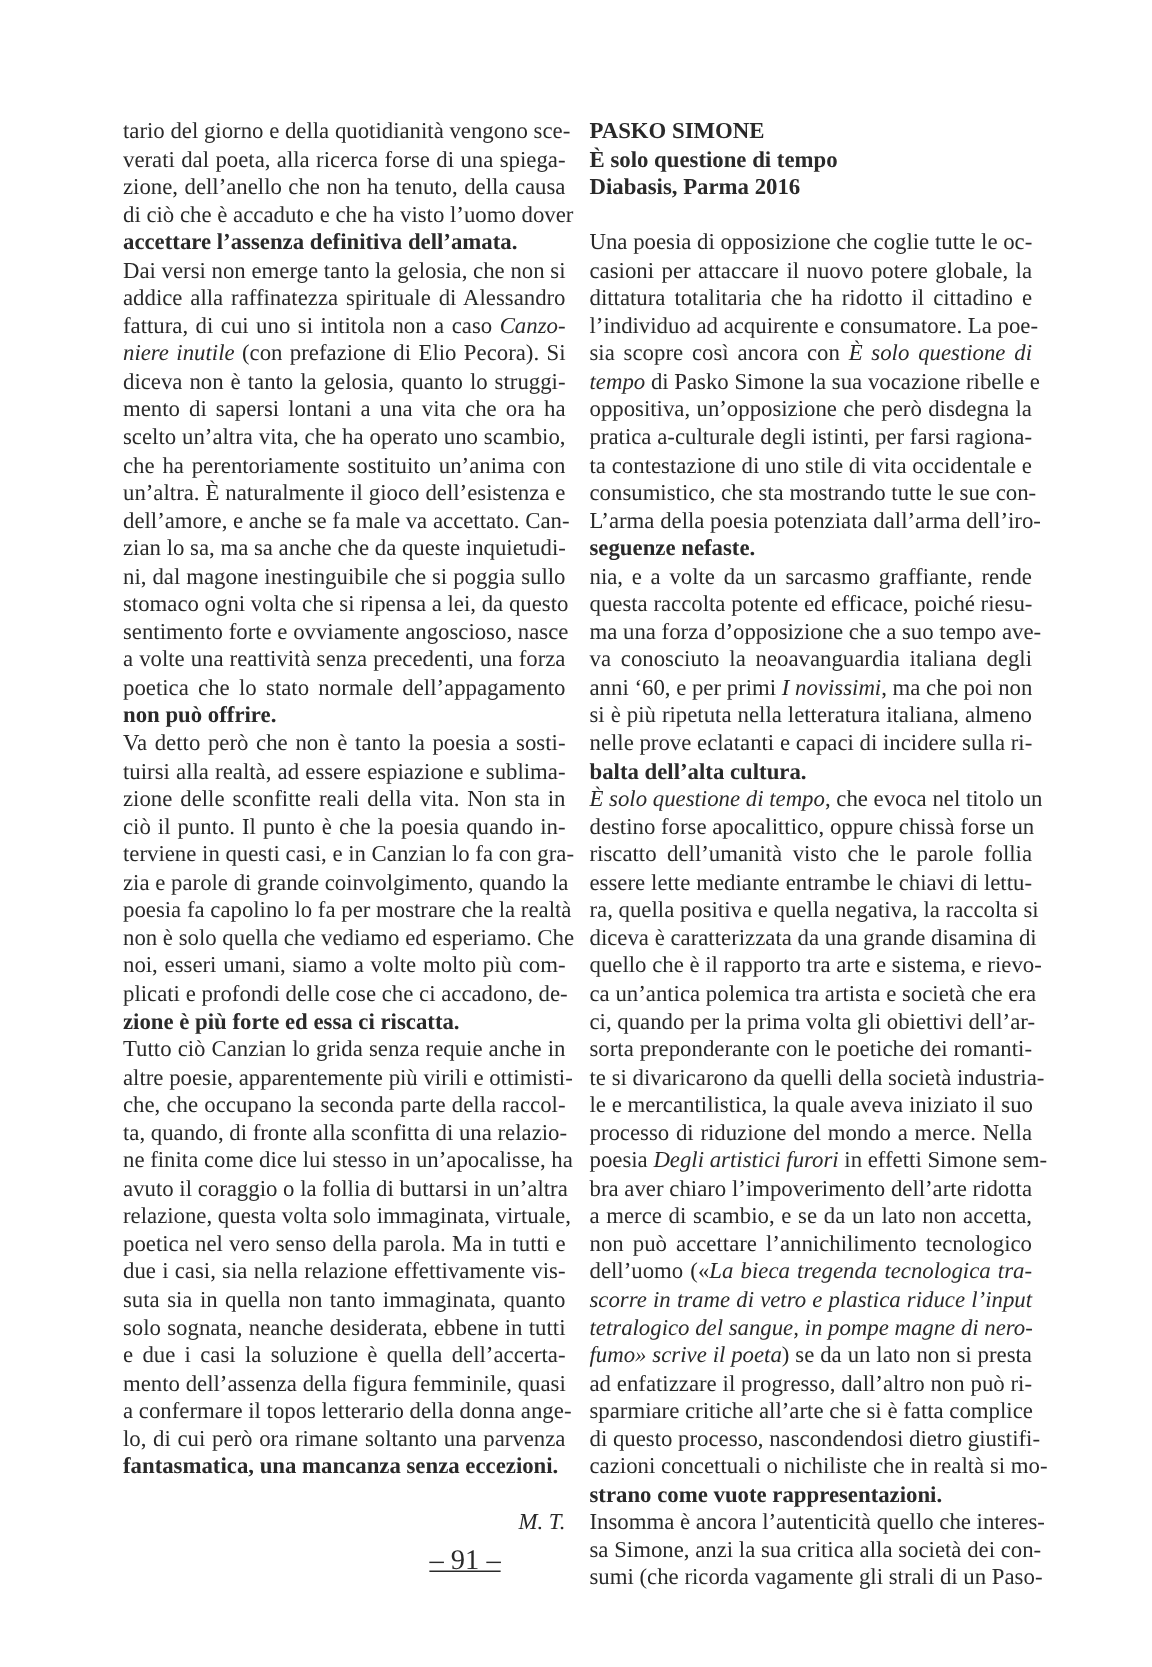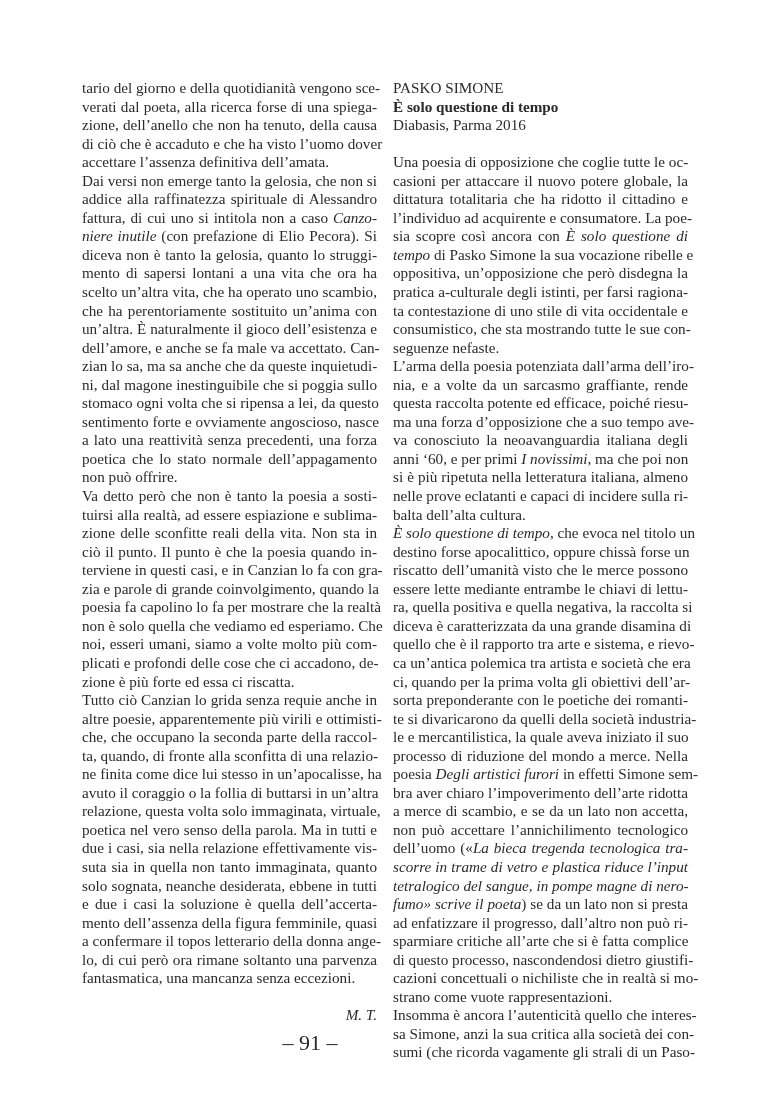--- a/index.html
+++ b/index.html
@@ -2,27 +2,27 @@
 <html><head>
 <meta charset="utf-8">
 <style>
   html, body { margin: 0; padding: 0; background: #ffffff; }
   body { width: 768px; height: 1111px; position: relative; overflow: hidden;
          font-family: "Liberation Serif", "DejaVu Serif", serif; color: #2a2a2a; }
   .col { position: absolute; top: 79px; font-size: 15.2px; line-height: 18.55px; }
   .col-left { left: 82px; width: 295px; }
   .col-right { left: 393px; width: 295px; }
   .line { display: block; white-space: nowrap; text-align: justify; text-align-last: justify; height: 18.55px; overflow: visible; }
-  .line.last { text-align-last: left; }
+  .line.last { text-align-last: left; font-weight: bold; }
   .line.right { text-align-last: right; }
   .gap { height: 18.55px; }
   .bold { font-weight: bold; }
   i { }
   .page-number { position: absolute; top: 1030px; left: 0; width: 620px; text-align: center;
-                 font-size: 22px; color: #2a2a2a; }
+                 font-size: 19px; color: #2a2a2a; text-decoration: underline; }
 </style>
 </head>
 <body>
 
 <div class="col col-left">
   <div id="left-lines">
       <span class="line">tario del giorno e della quotidianità vengono sce-</span>
       <span class="line">verati dal poeta, alla ricerca forse di una spiega-</span>
       <span class="line">zione, dell’anello che non ha tenuto, della causa</span>
       <span class="line">di ciò che è accaduto e che ha visto l’uomo dover</span>
@@ -34,21 +34,21 @@
       <span class="line">diceva non è tanto la gelosia, quanto lo struggi-</span>
       <span class="line">mento di sapersi lontani a una vita che ora ha</span>
       <span class="line">scelto un’altra vita, che ha operato uno scambio,</span>
       <span class="line">che ha perentoriamente sostituito un’anima con</span>
       <span class="line">un’altra. È naturalmente il gioco dell’esistenza e</span>
       <span class="line">dell’amore, e anche se fa male va accettato. Can-</span>
       <span class="line">zian lo sa, ma sa anche che da queste inquietudi-</span>
       <span class="line">ni, dal magone inestinguibile che si poggia sullo</span>
       <span class="line">stomaco ogni volta che si ripensa a lei, da questo</span>
       <span class="line">sentimento forte e ovviamente angoscioso, nasce</span>
-      <span class="line">a lato una reattività senza precedenti, una forza</span>
+      <span class="line">a volte una reattività senza precedenti, una forza</span>
       <span class="line">poetica che lo stato normale dell’appagamento</span>
       <span class="line last">non può offrire.</span>
       <span class="line">Va detto però che non è tanto la poesia a sosti-</span>
       <span class="line">tuirsi alla realtà, ad essere espiazione e sublima-</span>
       <span class="line">zione delle sconfitte reali della vita. Non sta in</span>
       <span class="line">ciò il punto. Il punto è che la poesia quando in-</span>
       <span class="line">terviene in questi casi, e in Canzian lo fa con gra-</span>
       <span class="line">zia e parole di grande coinvolgimento, quando la</span>
       <span class="line">poesia fa capolino lo fa per mostrare che la realtà</span>
       <span class="line">non è solo quella che vediamo ed esperiamo. Che</span>
@@ -87,33 +87,33 @@
       <span class="line">Una poesia di opposizione che coglie tutte le oc-</span>
       <span class="line">casioni per attaccare il nuovo potere globale, la</span>
       <span class="line">dittatura totalitaria che ha ridotto il cittadino e</span>
       <span class="line">l’individuo ad acquirente e consumatore. La poe-</span>
       <span class="line">sia scopre così ancora con <i>È solo questione di</i></span>
       <span class="line"><i>tempo</i> di Pasko Simone la sua vocazione ribelle e</span>
       <span class="line">oppositiva, un’opposizione che però disdegna la</span>
       <span class="line">pratica a-culturale degli istinti, per farsi ragiona-</span>
       <span class="line">ta contestazione di uno stile di vita occidentale e</span>
       <span class="line">consumistico, che sta mostrando tutte le sue con-</span>
+      <span class="line">L’arma della poesia potenziata dall’arma dell’iro-</span>
       <span class="line last">seguenze nefaste.</span>
-      <span class="line">L’arma della poesia potenziata dall’arma dell’iro-</span>
       <span class="line">nia, e a volte da un sarcasmo graffiante, rende</span>
       <span class="line">questa raccolta potente ed efficace, poiché riesu-</span>
       <span class="line">ma una forza d’opposizione che a suo tempo ave-</span>
       <span class="line">va conosciuto la neoavanguardia italiana degli</span>
       <span class="line">anni ‘60, e per primi <i>I novissimi</i>, ma che poi non</span>
       <span class="line">si è più ripetuta nella letteratura italiana, almeno</span>
       <span class="line">nelle prove eclatanti e capaci di incidere sulla ri-</span>
       <span class="line last">balta dell’alta cultura.</span>
       <span class="line"><i>È solo questione di tempo</i>, che evoca nel titolo un</span>
       <span class="line">destino forse apocalittico, oppure chissà forse un</span>
-      <span class="line">riscatto dell’umanità visto che le merce possono</span>
+      <span class="line">riscatto dell’umanità visto che le parole follia</span>
       <span class="line">essere lette mediante entrambe le chiavi di lettu-</span>
       <span class="line">ra, quella positiva e quella negativa, la raccolta si</span>
       <span class="line">diceva è caratterizzata da una grande disamina di</span>
       <span class="line">quello che è il rapporto tra arte e sistema, e rievo-</span>
       <span class="line">ca un’antica polemica tra artista e società che era</span>
       <span class="line">ci, quando per la prima volta gli obiettivi dell’ar-</span>
       <span class="line">sorta preponderante con le poetiche dei romanti-</span>
       <span class="line">te si divaricarono da quelli della società industria-</span>
       <span class="line">le e mercantilistica, la quale aveva iniziato il suo</span>
       <span class="line">processo di riduzione del mondo a merce. Nella</span>

